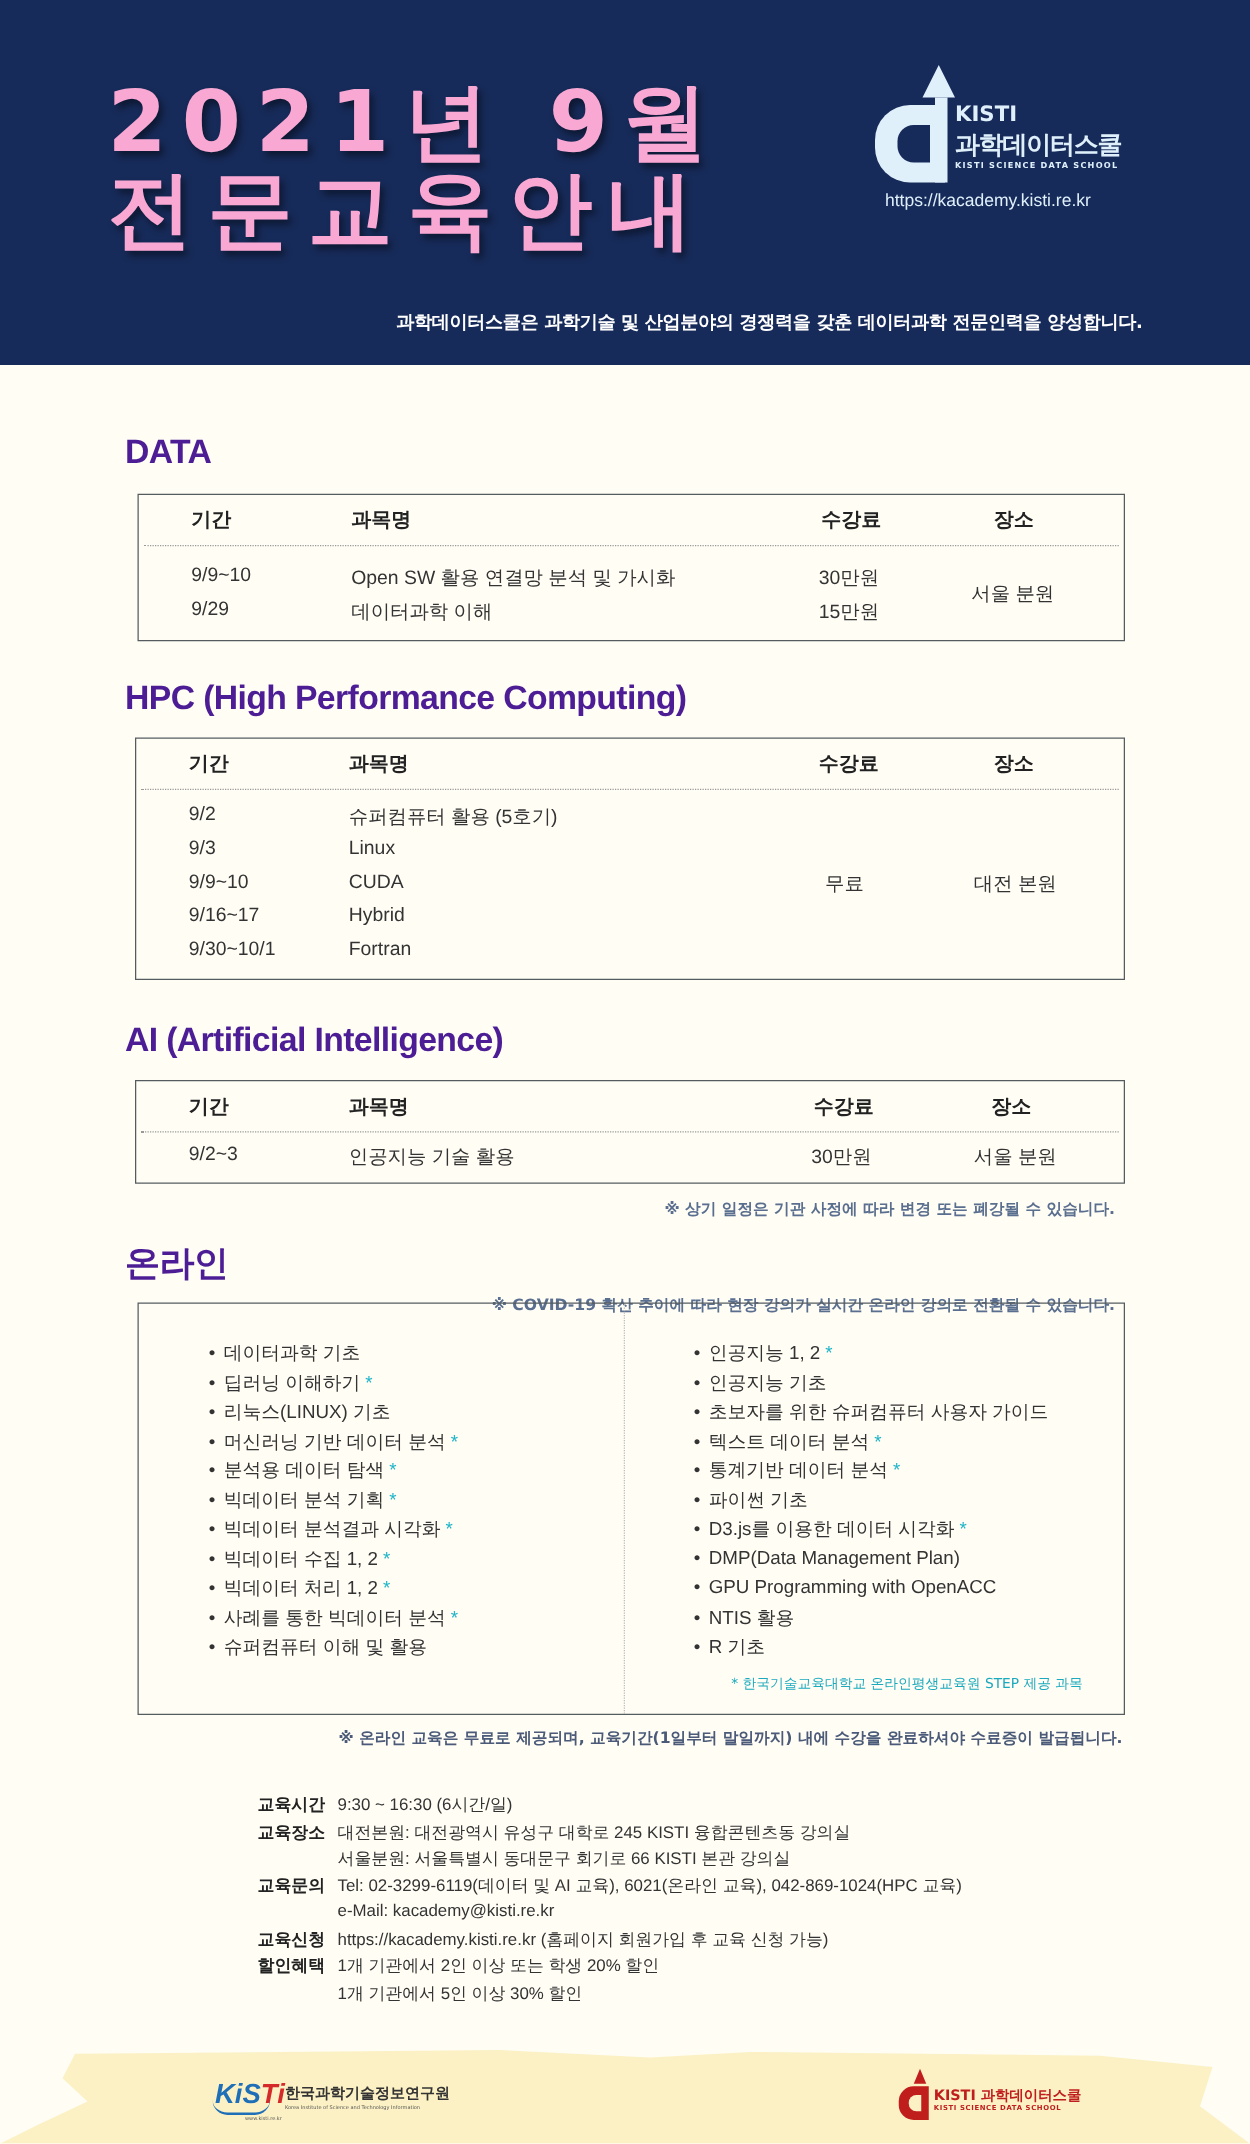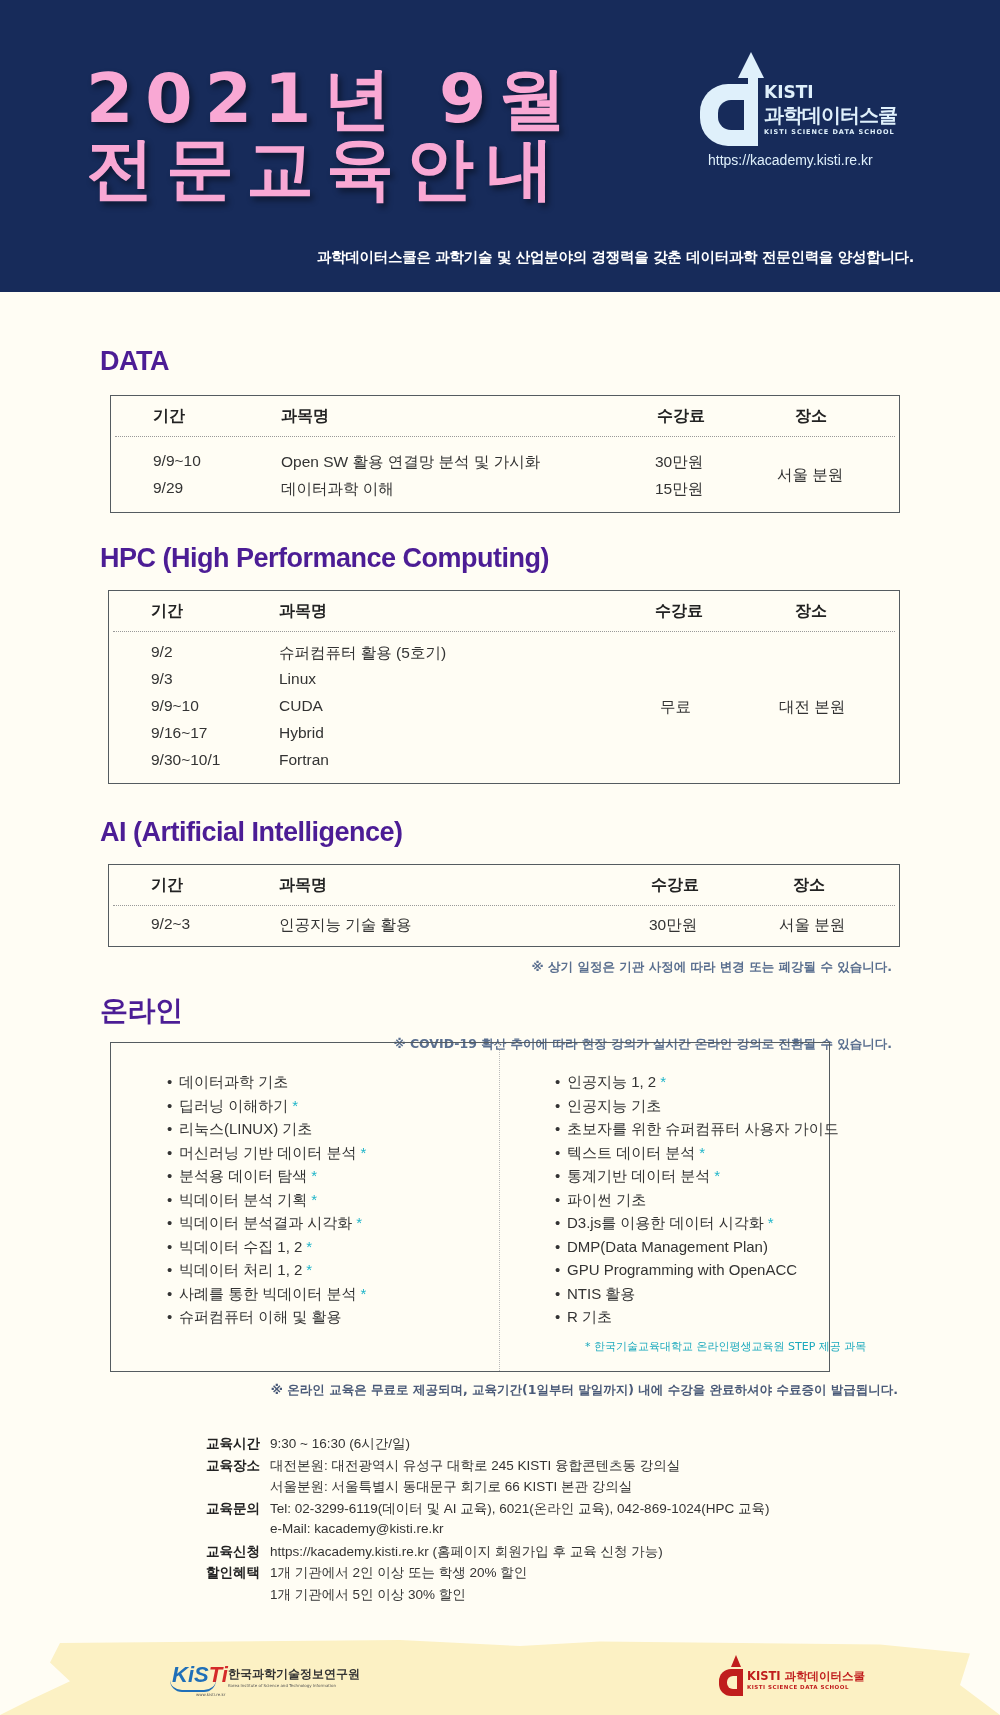--- a/index.html
+++ b/index.html
@@ -63,21 +63,21 @@
   .tbl .head { position: relative; height: 40px; }
   .tbl .head span { position: absolute; top: 10px; font-weight: bold; font-size: 16px; color: #222; }
   .tbl .sep { position: absolute; left: 4px; right: 4px; border-top: 1px dotted #999; }
   .tbl .body { position: absolute; left: 0; right: 0; }
   .cell { position: absolute; font-size: 15.5px; color: #333; white-space: nowrap; font-family: "Liberation Sans", "DejaVu Sans", sans-serif; }
   .c1 { left: 42px; } .c2 { left: 170px; } .c3 { left: 520px; margin-left: 24px; } .c4 { left: 670px; }
 
   .note { position: absolute; right: 108px; font-size: 12.5px; font-weight: bold; color: #5a6f8f; white-space: nowrap; }
 
   .online-box {
-    position: absolute; left: 110px; top: 1042px; width: 720px; height: 330px;
+    position: absolute; left: 110px; top: 1042px; width: 790px; height: 330px;
     border: 1.5px solid #555c60;
   }
   .online-box .vdiv { position: absolute; left: 388px; top: 0; bottom: 0; border-left: 1px dotted #bbb; }
   .olist { position: absolute; list-style: none; }
   .olist li { height: 23.5px; font-size: 15px; color: #333; white-space: nowrap; font-family: "Liberation Sans", "DejaVu Sans", sans-serif; }
   .olist li .dot { display: inline-block; width: 12px; }
   .olist li .star { color: #1fb5c9; margin-left: 4px; }
   .olist.left { left: 56px; top: 30px; }
   .olist.right { left: 444px; top: 30px; }
   .step-note { position: absolute; left: 474px; top: 296px; font-size: 11px; color: #1aa9bd; white-space: nowrap; }

